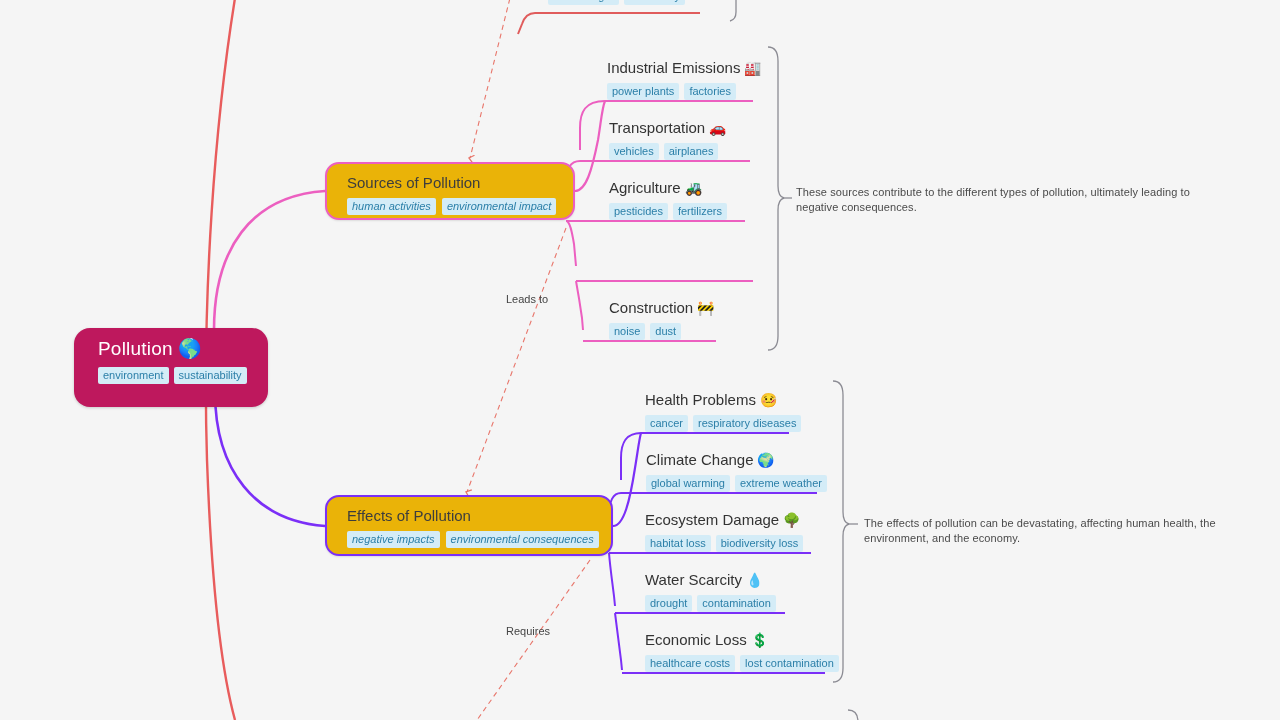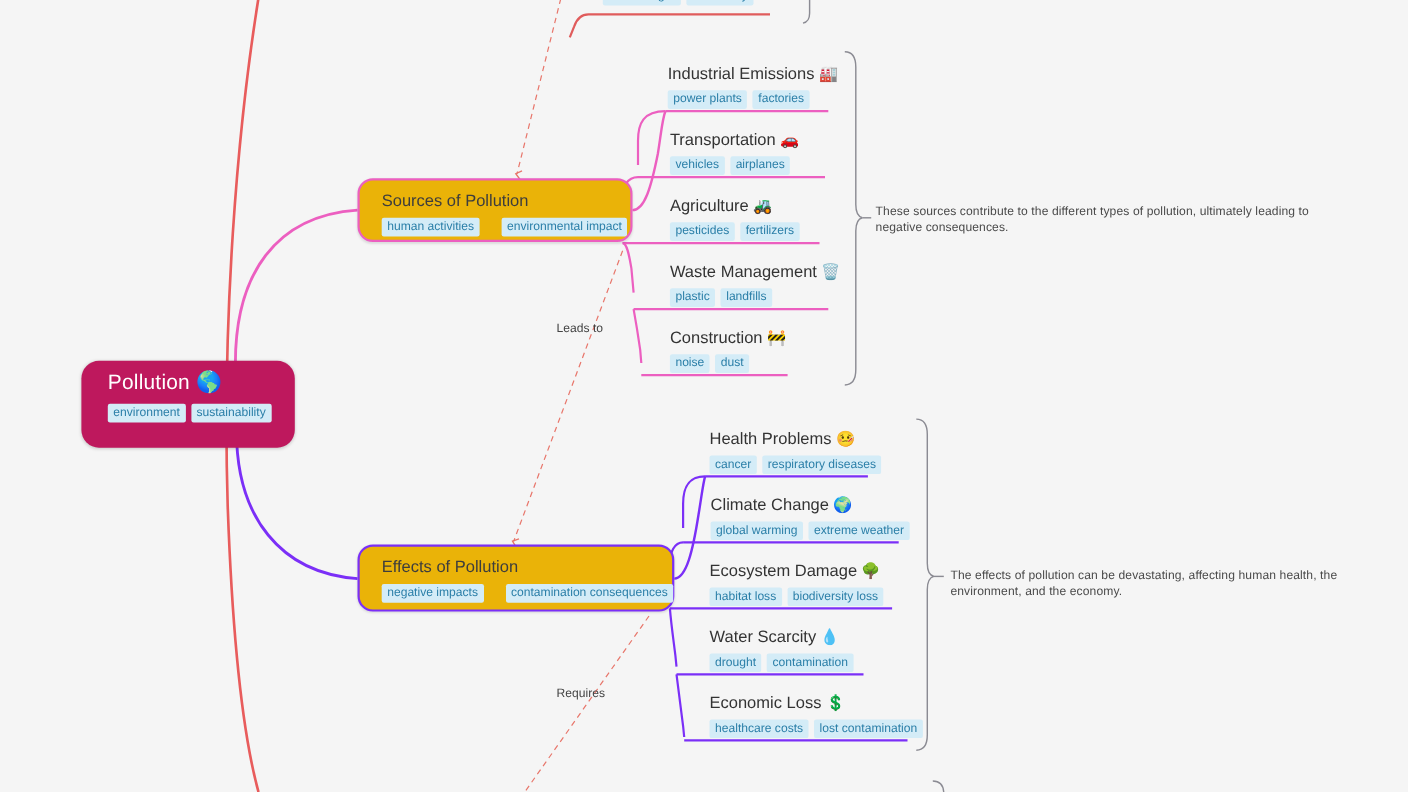--- a/index.html
+++ b/index.html
@@ -27,21 +27,21 @@
 
   
   .branch-node{
     position:absolute;background:#eab308;border-radius:14px;
     box-sizing:border-box;padding:9px 16px 9px 20px;
     box-shadow:0 1px 2px rgba(0,0,0,.10);
   }
   .branch-title{
     color:#3d3d3d;font-size:15px;line-height:19px;white-space:nowrap;
   }
-  .branch-tags{display:flex;gap:20px;margin-top:6px;}
+  .branch-tags{display:flex;gap:6px;margin-top:6px;font-style:italic;}
 
   #node-sources{left:325px;top:162px;width:250px;height:58px;border:2px solid #ec5fc0;}
   #node-effects{left:325px;top:495px;width:288px;height:61px;border:2px solid #7b2ff7;}
 
   
   .leaf{position:absolute;box-sizing:border-box;}
   .leaf-title{
     color:#333333;font-size:15px;line-height:19px;white-space:nowrap;
   }
   .leaf-emoji{font-size:14px;}
@@ -189,47 +189,37 @@
     <div class="leaf-title">
       <span>Agriculture</span>
       <span class="leaf-emoji">🚜</span>
     </div>
     <div class="leaf-tags">
       <span class="tag">pesticides</span>
       <span class="tag">fertilizers</span>
     </div>
   </div>
 
-  <div class="leaf" style="left:609px;top:238px;">
-    <div class="leaf-title">
-      <span>Waste Management</span>
-      <span class="leaf-emoji">🗑️</span>
-    </div>
-    <div class="leaf-tags">
-      <span class="tag">plastic</span>
-      <span class="tag">landfills</span>
-    </div>
-  </div>
 
   <div class="leaf" style="left:609px;top:298px;">
     <div class="leaf-title">
       <span>Construction</span>
       <span class="leaf-emoji">🚧</span>
     </div>
     <div class="leaf-tags">
       <span class="tag">noise</span>
       <span class="tag">dust</span>
     </div>
   </div>
 
   <div id="node-effects" class="branch-node">
     <div class="branch-title">Effects of Pollution</div>
     <div class="branch-tags">
       <span class="tag">negative impacts</span>
-      <span class="tag">contamination consequences</span>
+      <span class="tag">environmental consequences</span>
     </div>
   </div>
 
   <div class="leaf" style="left:645px;top:390px;">
     <div class="leaf-title">
       <span>Health Problems</span>
       <span class="leaf-emoji">🤒</span>
     </div>
     <div class="leaf-tags">
       <span class="tag">cancer</span>

